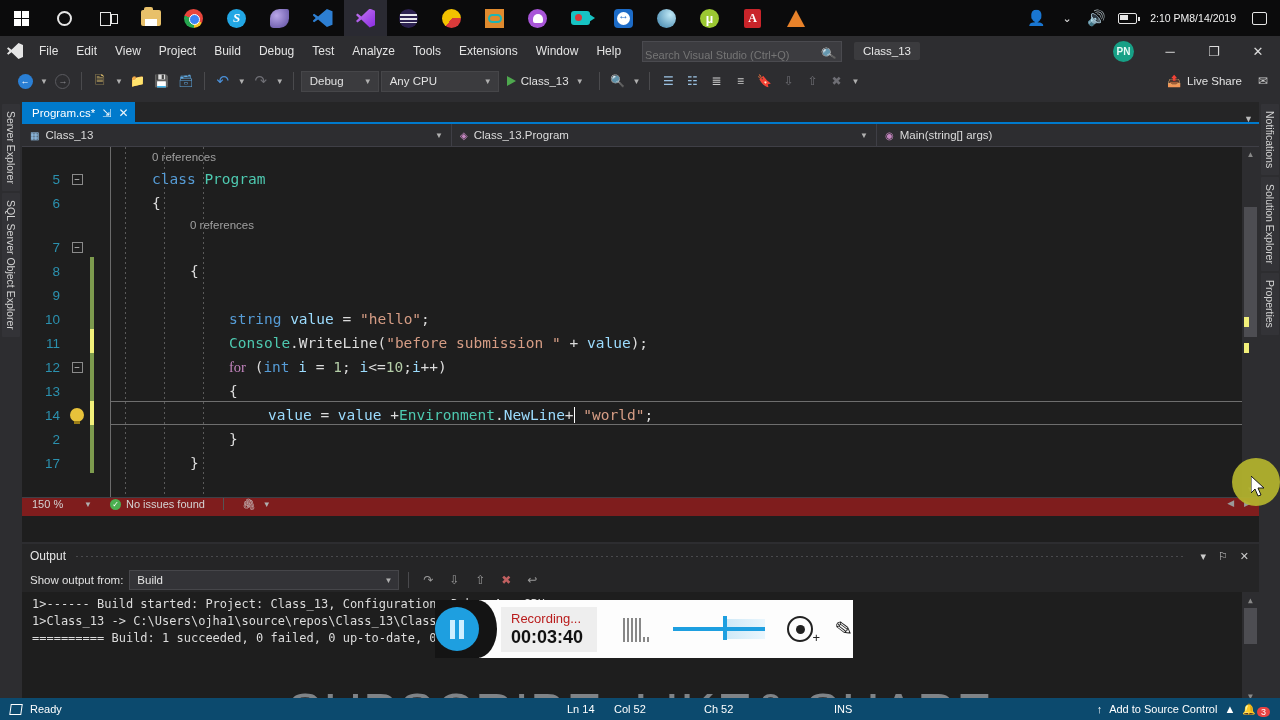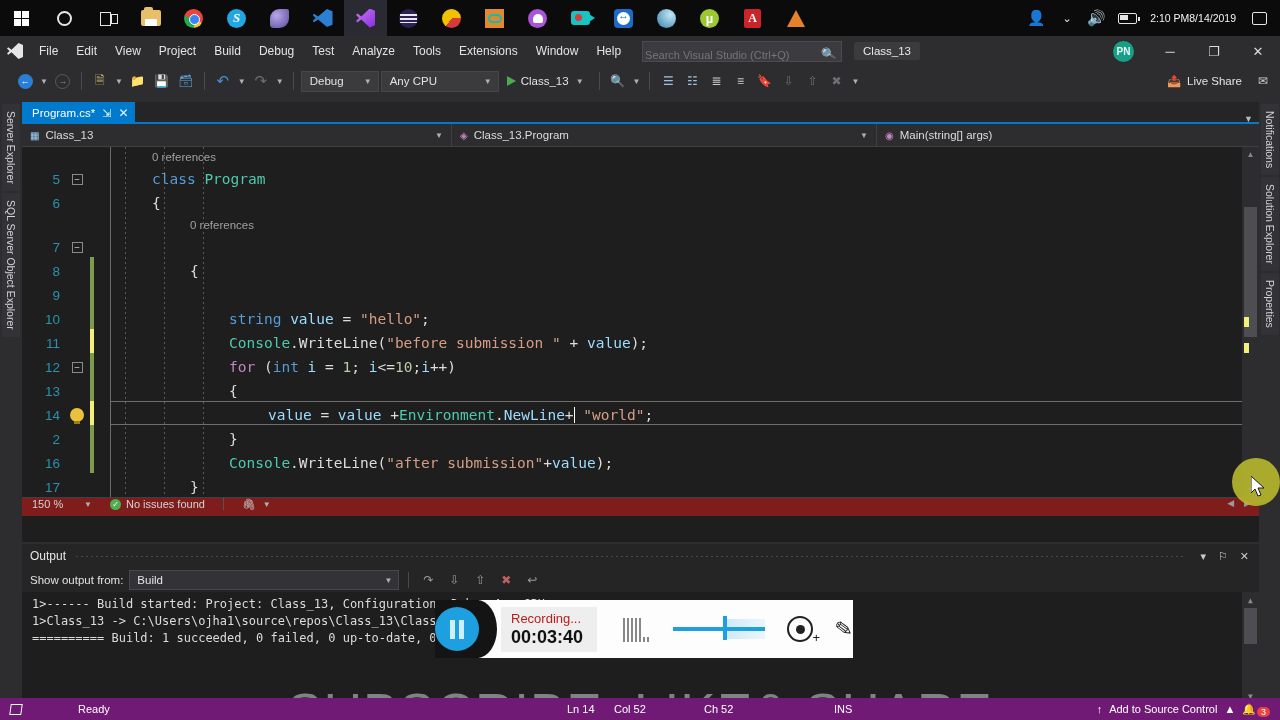--- a/index.html
+++ b/index.html
@@ -165,21 +165,21 @@
 
   
   .iguide { position:absolute; top:0; bottom:0; width:1px;
     background: repeating-linear-gradient(to bottom,#5a5a5a 0 2px, transparent 2px 5px); }
   .vline { position:absolute; top:0; bottom:0; width:1px; background:#6b6b6b; }
 
   .cur-line-box { position:absolute; left:88px; right:12px; height:24px; border:1px solid #6e6e6e; }
 
   
   .kw   { color:#569cd6; }
-  .kw2  { color:#c586c0; }
+  .kw2  { color:#c586c0;font-family:Liberation Serif, serif; }
   .str  { color:#d69d85; }
   .id   { color:#9cdcfe; }
   .pl   { color:#dcdcdc; }
   .num  { color:#b5cea8; }
   .cls  { color:#4ec9b0; }
   .meth { color:#dcdcaa; }
   .caret-bar{ display:inline-block;width:1px;height:16px;background:#fff;vertical-align:-3px;}
 
   
   .vscroll { position:absolute; right:0; top:0; width:17px; bottom:0; background:#2d2d30;}
@@ -249,22 +249,22 @@
   .cursor-blob { position:absolute; left:1232px; top:422px; width:48px; height:48px; border-radius:50%;
      background:#b5b52e; opacity:.92; z-index:50;}
   .mouse { position:absolute; left:1251px; top:440px; z-index:51; }
 
   .watermark { position:absolute; left:0; right:0; top:645px; height:62px; z-index:45;
      display:flex; align-items:center; justify-content:center;
      font-size:53px; color:#cfd6de; opacity:.55; letter-spacing:1px;
      font-family:"Liberation Sans", sans-serif; }
 
   
-  .statusbar { position:absolute; left:0; bottom:0; width:1280px; height:22px; background:#701a75;
-     display:flex; align-items:center; color:#fff; font-size:11px; z-index:46;gap:48px;}
+  .statusbar { position:absolute; left:0; bottom:0; width:1280px; height:22px; background:#0c4a6e;
+     display:flex; align-items:center; color:#fff; font-size:11px; z-index:46;}
   .sb-flag{width:12px;height:11px;border:1.5px solid #fff;margin:0 8px 0 10px;transform:skewX(-8deg);}
   .sb-pos{position:absolute;}
   .sb-right{margin-left:auto;display:flex;align-items:center;gap:7px;padding-right:10px;}
   .sb-badge{background:#e84343;color:#fff;font-size:9px;border-radius:7px;padding:0 4px;margin-left:-6px;margin-top:6px;}
 </style>
 </head>
 <body>
 
 <div id="app">
 
@@ -608,25 +608,20 @@
             <span class="glyph"><span class="bulb"></span></span>
             <span class="code-txt" style="padding-left:178px;"><span class="id">value</span><span class="pl"> = </span><span class="id">value</span><span class="pl"> +</span><span class="cls">Environment</span><span class="pl">.</span><span class="id">NewLine</span><span class="pl">+</span><span class="caret-bar"></span><span class="pl"> </span><span class="str">"world"</span><span class="pl">;</span></span>
           </div>
 
           <div class="code-line">
             <span class="ln">2</span>
             <span class="glyph"></span>
             <span class="code-txt pl" style="padding-left:139px;">}</span>
           </div>
 
-          <div class="code-line">
-            <span class="ln">16</span>
-            <span class="glyph"></span>
-            <span class="code-txt" style="padding-left:139px;"><span class="cls">Console</span><span class="pl">.</span><span class="meth" style="color:#dcdcdc;">WriteLine</span><span class="pl">(</span><span class="str">"after submission"</span><span class="pl">+</span><span class="id">value</span><span class="pl">);</span></span>
-          </div>
 
           <div class="code-line">
             <span class="ln">17</span>
             <span class="glyph"></span>
             <span class="code-txt pl" style="padding-left:100px;">}</span>
           </div>
         </div>
 
         <div class="cur-line-box" style="top:254px;"></div>
 

